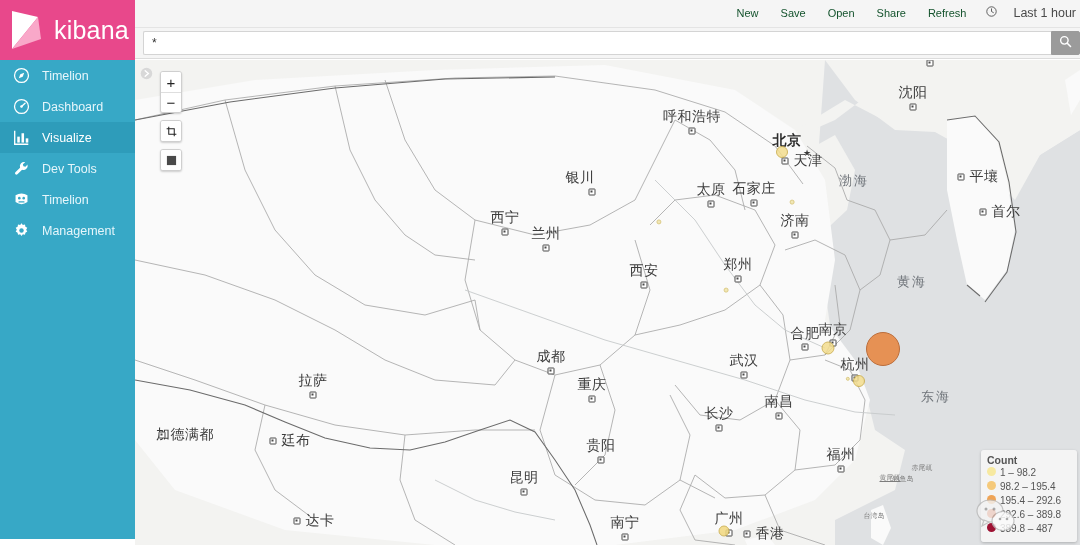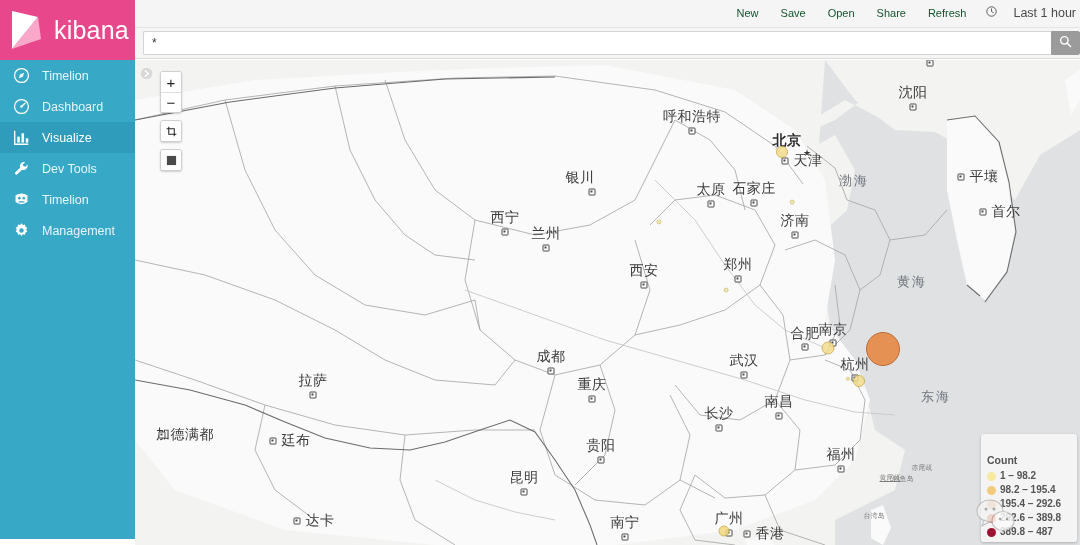--- a/index.html
+++ b/index.html
@@ -113,24 +113,24 @@
     content: ""; position: absolute; left: 1px; top: 1px;
     width: 2px; height: 2px; background: #4a4a4a;
   }
   .star { position: absolute; z-index: 27; transform: translate(-50%,-50%); font-size: 9px; color: #3a3a3a; }
 
   
   #legend {
     position: absolute; right: 3px; bottom: 3px; z-index: 60;
     background: rgba(245,245,245,.93); border-radius: 3px;
     box-shadow: 0 1px 3px rgba(0,0,0,.22);
-    padding: 20px 7px 5px 6px; min-width: 96px;
+    padding: 4px 7px 5px 6px; min-width: 96px;
   }
   #legend .title { font-size: 10.5px; color: #555; margin-bottom: 1px; font-weight: bold; }
-  .legend-row { display: flex; align-items: flex-end; gap: 4px; height: 14px; font-weight: bold; }
+  .legend-row { display: flex; align-items: flex-start; gap: 4px; height: 14px; }
   .legend-swatch { width: 9px; height: 9px; border-radius: 50%; flex: 0 0 9px; }
   .legend-label { font-size: 10px; color: #555; white-space: nowrap; }
 
   
   #watermark {
     position: absolute; z-index: 70; right: 60px; bottom: 6px;
     display: flex; align-items: center; gap: 6px; pointer-events: none;
     opacity: .82;
   }
   #watermark .wtext {

